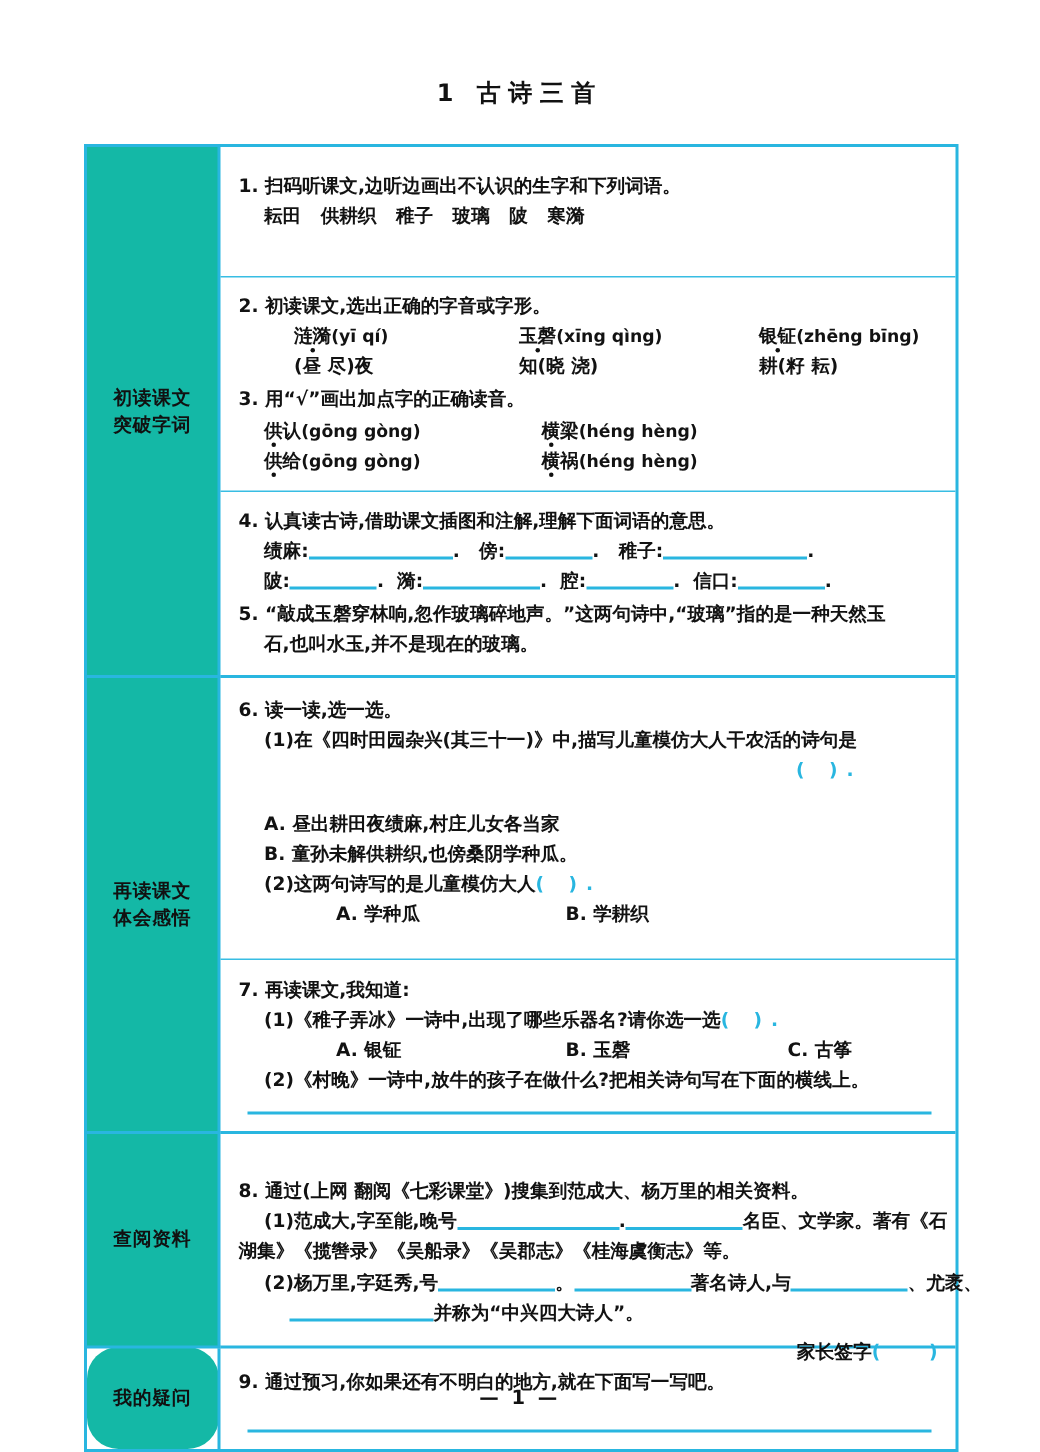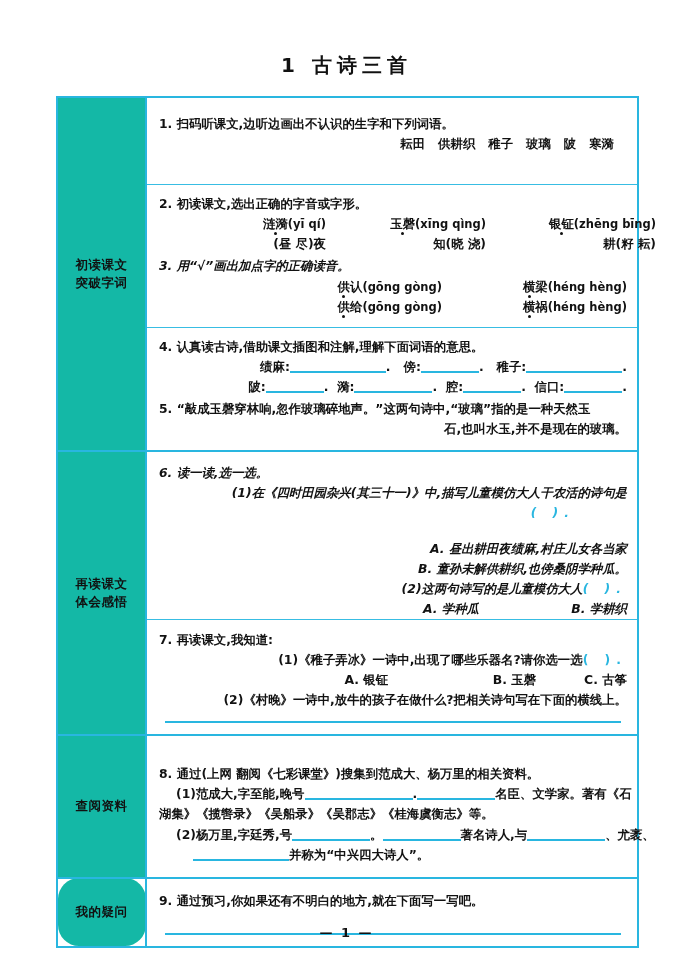--- a/index.html
+++ b/index.html
@@ -18,21 +18,21 @@
 
   .page {
     width: 693px;
     height: 968px;
     position: relative;
     box-sizing: border-box;
   }
 
   .page-title {
     text-align: center;
-    font-size: 20px;
+    font-size: 16px;
     font-weight: bold;
     letter-spacing: 5px;
     color: #111;
     padding-top: 52px;
     padding-bottom: 0;
   }
 
   .sheet {
     position: absolute;
     left: 56px;
@@ -77,29 +77,29 @@
     padding: 9px 10px 9px 12px;
     border-bottom: 1px solid #38bde3;
     font-size: 12.4px;
     line-height: 1.62;
     font-weight: bold;
     color: #121212;
   }
   .qblock.nb { border-bottom: none; }
 
   .qline { white-space: nowrap; }
-  .indent { padding-left: 17px; text-align: right; }
+  .indent { padding-left: 17px; }
   .indent2 { padding-left: 34px; }
 
   .wordrow span.w { margin-right: 13px; }
 
   .cols3 > span {
     display: inline-block;
   }
-  .c1 { width: 150px; }
+  .c1 { width: 150px; margin-left: 20px; }
   .c2 { width: 160px; }
   .c3 { width: 170px; }
   .c1b { width: 185px; }
   .c2b { width: 185px; }
 
   .dot {
     position: relative;
   }
   .dot::after {
     content: "";
@@ -198,21 +198,21 @@
 
             <div class="qblock" style="padding-bottom:10px;">
               <div class="qline">2. 初读课文,选出正确的字音或字形。</div>
               <div class="qline indent cols3">
                 <span class="c1"><span class="dot">涟漪</span><span class="py">(yī   qí)</span></span><span class="c2"><span class="dot">玉磬</span><span class="py">(xīng   qìng)</span></span><span class="c3"><span class="dot">银钲</span><span class="py">(zhēng   bīng)</span></span>
               </div>
               <div class="qline indent cols3">
                 <span class="c1">(昼   尽)夜</span><span class="c2">知(晓   浇)</span><span class="c3">耕(籽   耘)</span>
               </div>
 
-              <div class="qline" style="margin-top:2px;font-style:italic;">3. 用“√”画出加点字的正确读音。</div>
+              <div class="qline" style="margin-top:2px;">3. 用“√”画出加点字的正确读音。</div>
               <div class="qline indent cols3">
                 <span class="c1b"><span class="dot">供</span><span>认</span><span class="py">(gōng   gòng)</span></span><span class="c2b"><span class="dot">横</span><span>梁</span><span class="py">(héng   hèng)</span></span>
               </div>
               <div class="qline indent cols3">
                 <span class="c1b"><span class="dot">供</span><span>给</span><span class="py">(gōng   gòng)</span></span><span class="c2b"><span class="dot">横</span><span>祸</span><span class="py">(héng   hèng)</span></span>
               </div>
             </div>
 
             <div class="qblock nb" style="padding-bottom:11px;">
               <div class="qline">4. 认真读古诗,借助课文插图和注解,理解下面词语的意思。</div>
@@ -229,21 +229,21 @@
           </td>
         </tr>
 
         <tr>
           <td class="cat">
             <div>再读课文</div>
             <div>体会感悟</div>
           </td>
           <td class="content">
 
-            <div class="qblock" style="padding-top:11px;padding-bottom:0;font-style:italic;">
+            <div class="qblock" style="padding-top:11px;padding-bottom:20px;">
               <div class="qline">6. 读一读,选一选。</div>
               <div class="qline indent">(1)在《四时田园杂兴(其三十一)》中,描写儿童模仿大人干农活的诗句是</div>
               <div class="qline rightparen paren">(        ).</div>
               <div class="qline indent" style="margin-top:15px;">A. 昼出耕田夜绩麻,村庄儿女各当家</div>
               <div class="qline indent">B. 童孙未解供耕织,也傍桑阴学种瓜。</div>
               <div class="qline indent">
                 <span>(2)这两句诗写的是儿童模仿大人</span><span class="paren">(        ).</span>
               </div>
               <div class="qline indent opts">
                 <span class="o1">A. 学种瓜</span><span class="o2">B. 学耕织</span>
@@ -295,16 +295,19 @@
               <div class="qline">9. 通过预习,你如果还有不明白的地方,就在下面写一写吧。</div>
               <div class="writeline tall"></div>
             </div>
           </td>
         </tr>
 
       </tbody>
     </table>
   </div>
 
+  <div class="footer">
+    <span>家长签字</span><span class="sig-paren">(          )</span>
+  </div>
 
   <div class="pagenum">— 1 —</div>
 
 </div>
 
 </body></html>

